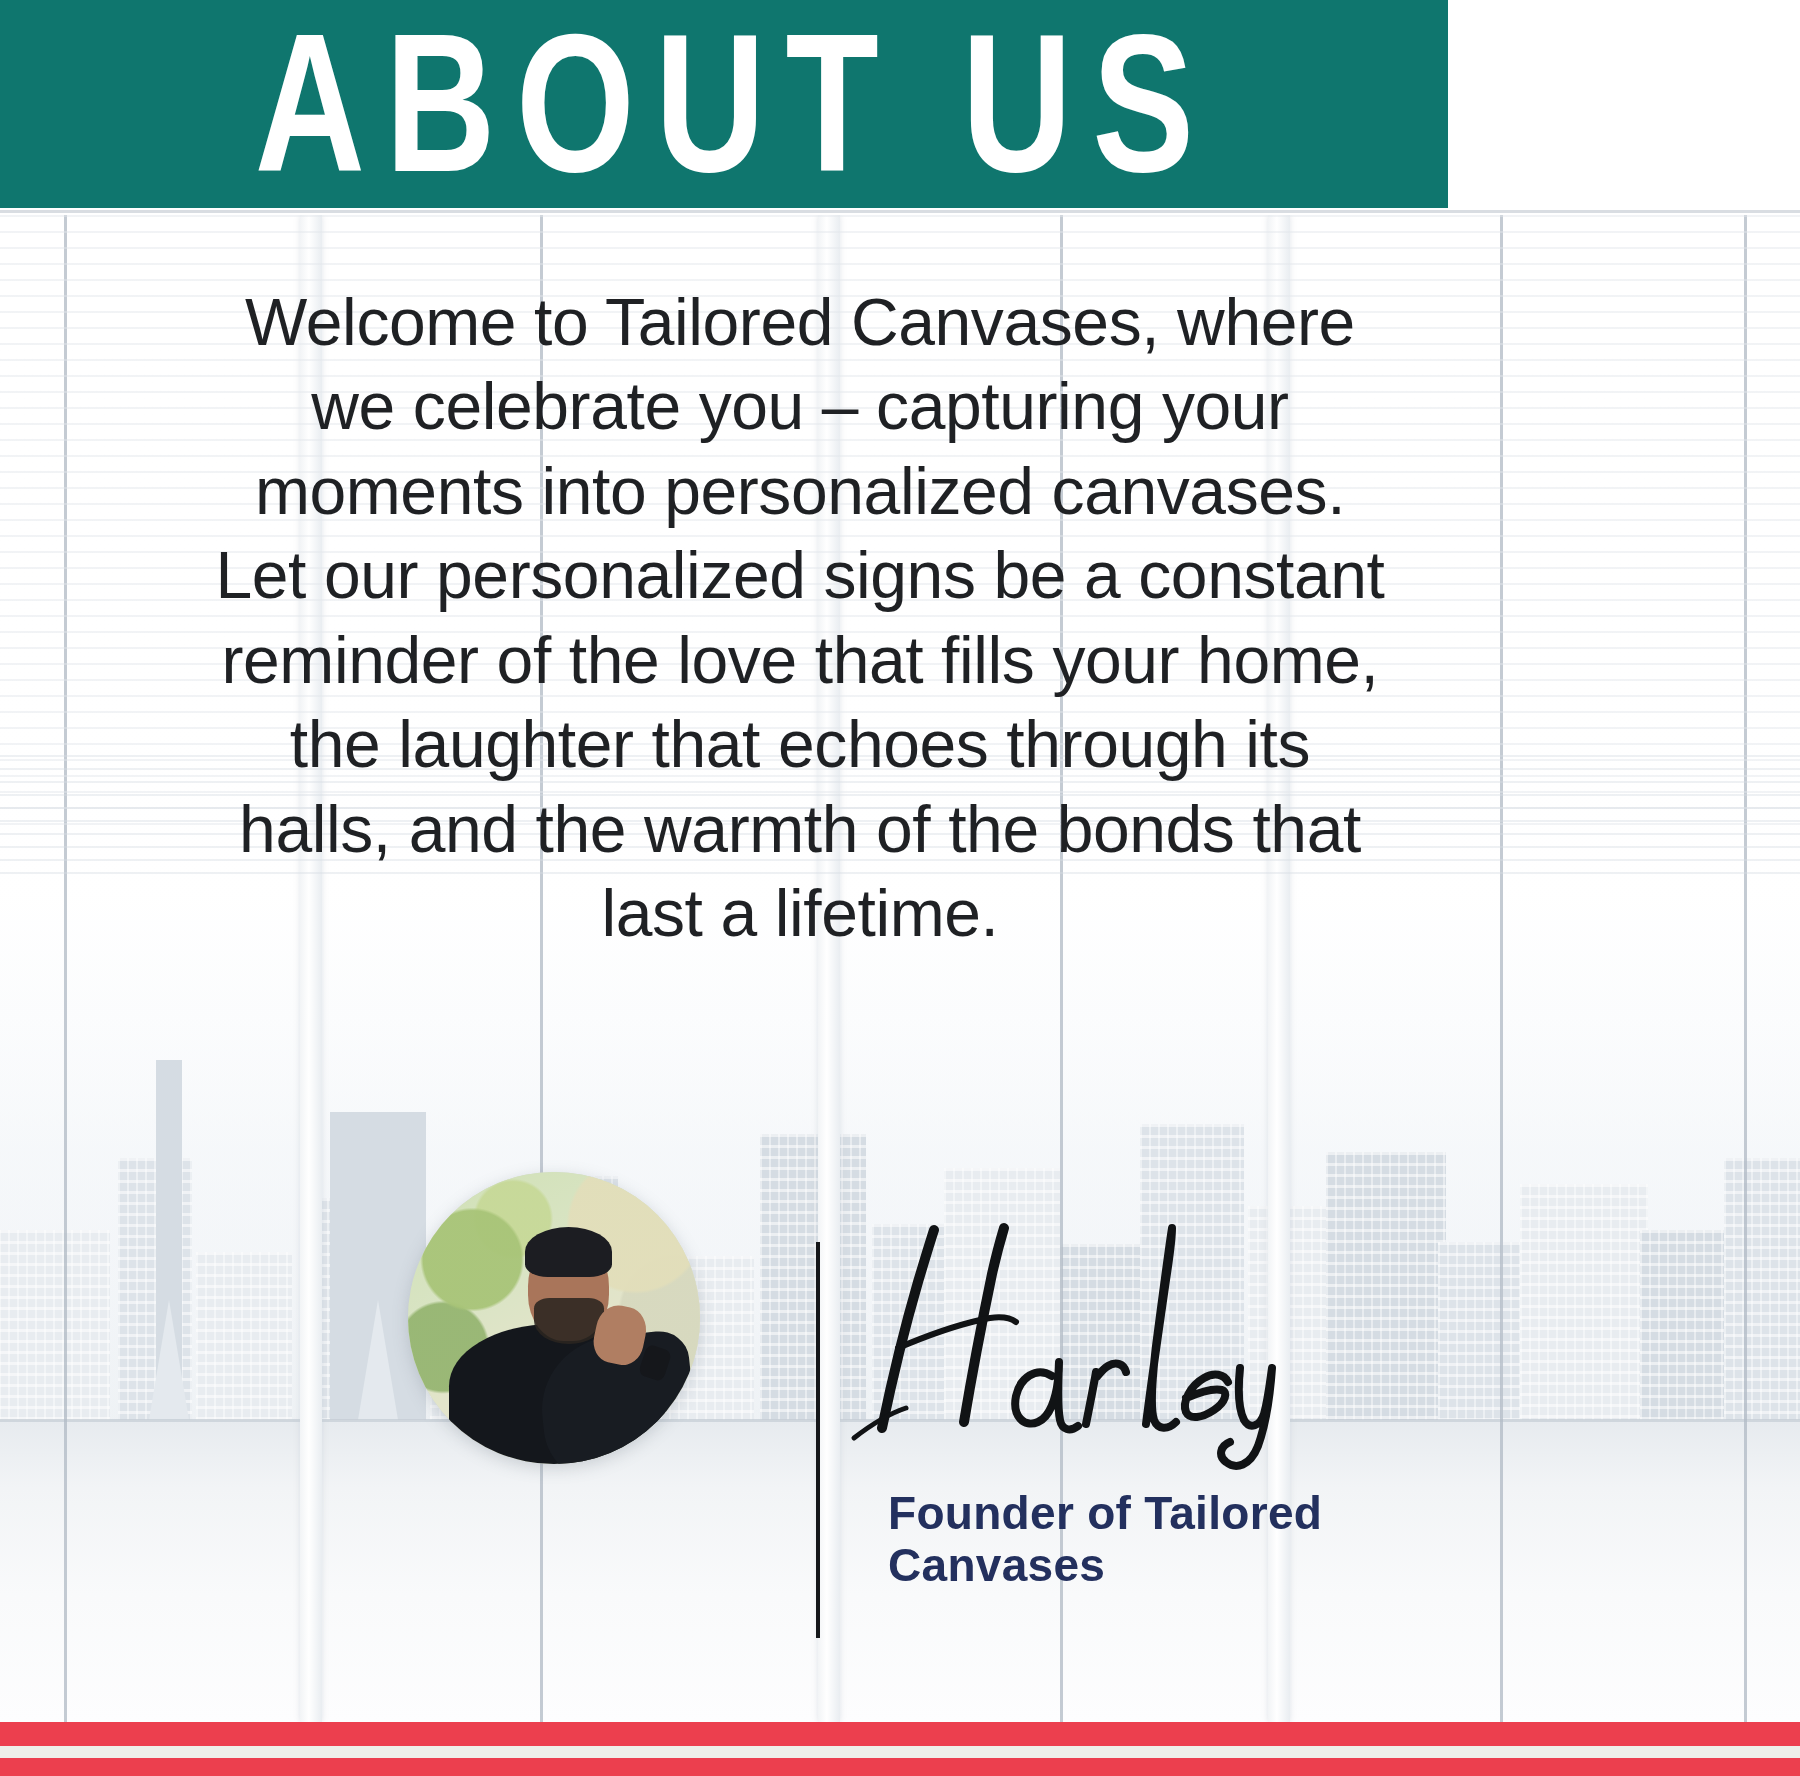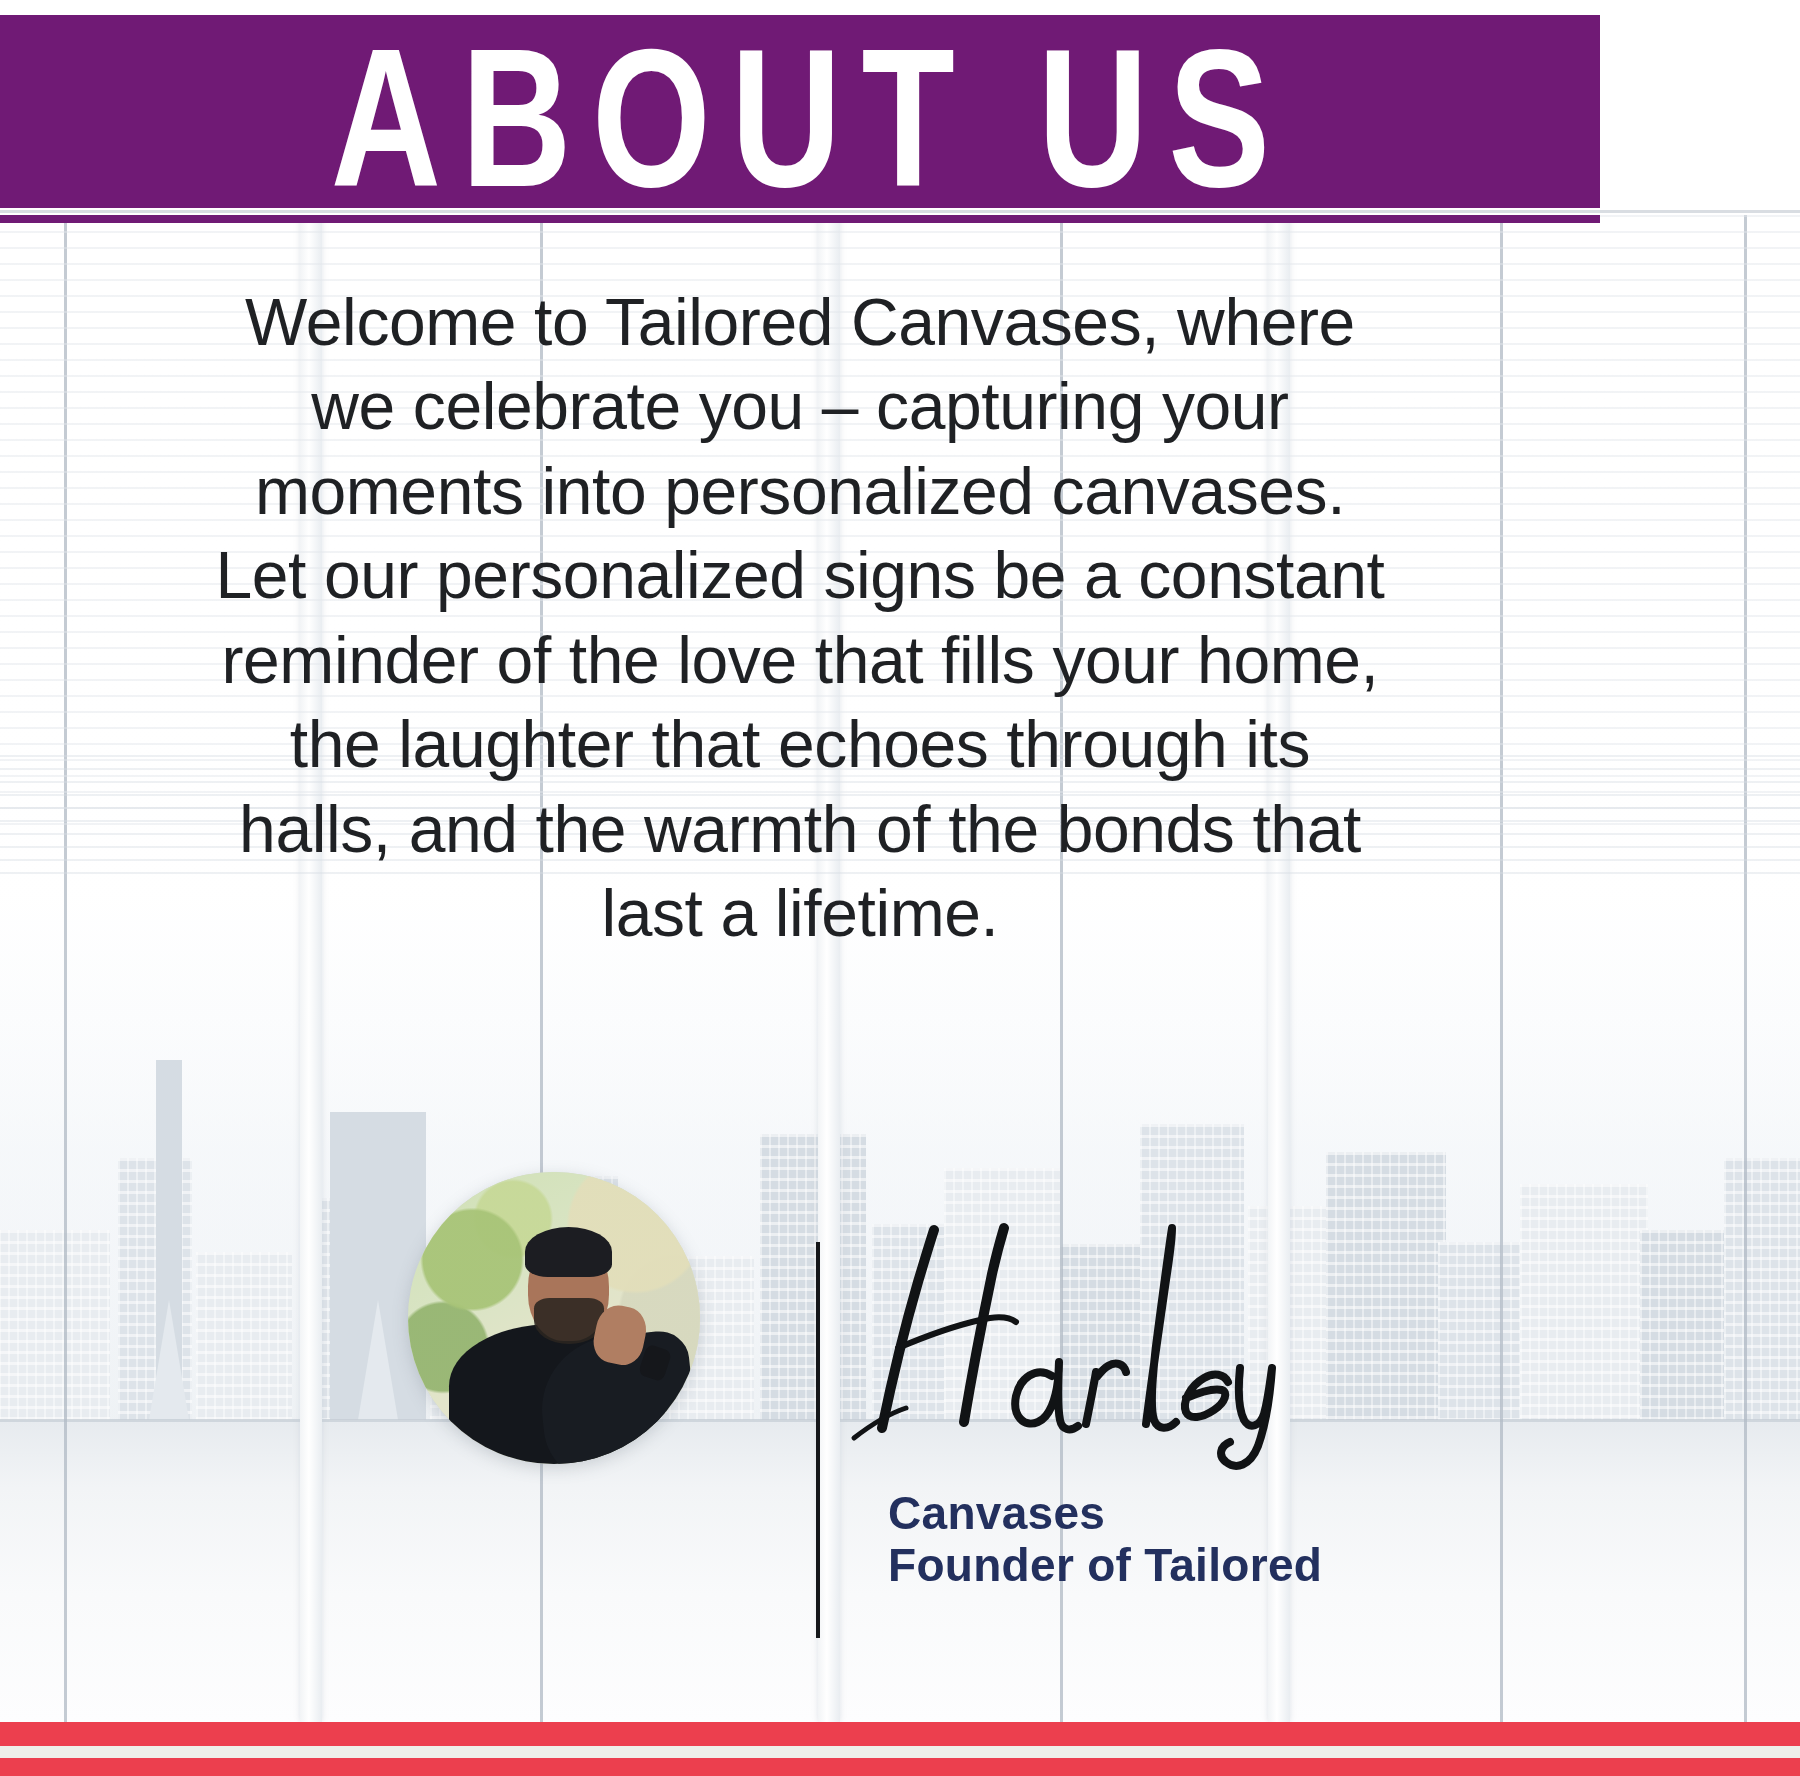--- a/index.html
+++ b/index.html
@@ -80,23 +80,23 @@
     background:rgba(196,204,212,.75);
   }
 
   
   .mullion { position:absolute; top:0; bottom:0; }
   .mullion.thin { width:3px; background:rgba(176,186,196,.75); }
   .mullion.wide { width:22px; background:linear-gradient(90deg,#f2f4f6,#ffffff 40%,#e9edf1); box-shadow:0 0 6px rgba(190,198,207,.45); }
 
   
   #header {
-    position:absolute; left:0; top:0; width:1600px; height:208px;
-    background:#701a75;
-    display:flex; align-items:center; justify-content:center;margin-top:15px;
+    position:absolute; left:0; top:0; width:1448px; height:208px;
+    background:#0f766e;
+    display:flex; align-items:center; justify-content:center;
   }
   #header .title {
     color:#ffffff;
     font-family:"Liberation Sans", sans-serif;
     font-weight:700;
     font-size:166px;
     letter-spacing:22px;
     line-height:1;
     transform:scaleY(1.18) scaleX(0.92);
     transform-origin:center;
@@ -329,21 +329,21 @@
         <path d="M300 254 C 306 206, 314 152, 320 110 C 324 84, 326 68, 326 58 C 322 84, 316 130, 310 176 C 306 210, 304 238, 308 250 C 312 260, 322 260, 330 252" stroke-width="8"></path>
 
         <path d="M340 228 C 354 222, 368 218, 376 220 C 382 222, 380 232, 368 240 C 356 248, 344 250, 340 242 C 336 232, 344 216, 358 208 C 368 202, 378 204, 382 212" stroke-width="8"></path>
 
         <path d="M394 198 C 392 218, 392 238, 398 250 C 404 260, 414 256, 418 244 C 422 230, 424 212, 426 198 C 424 226, 420 254, 412 276 C 404 296, 390 300, 380 292 C 372 286, 374 276, 384 272" stroke-width="8"></path>
       </g>
     </svg>
   </div>
 
   <div id="founder">
+    <div>Founder of Tailored</div>
     <div>Canvases</div>
-    <div>Founder of Tailored</div>
   </div>
 
   <div class="stripe" id="stripe-top"></div>
   <div class="stripe" id="stripe-gap"></div>
   <div class="stripe" id="stripe-bottom"></div>
 
 </div>
 
 </body></html>

